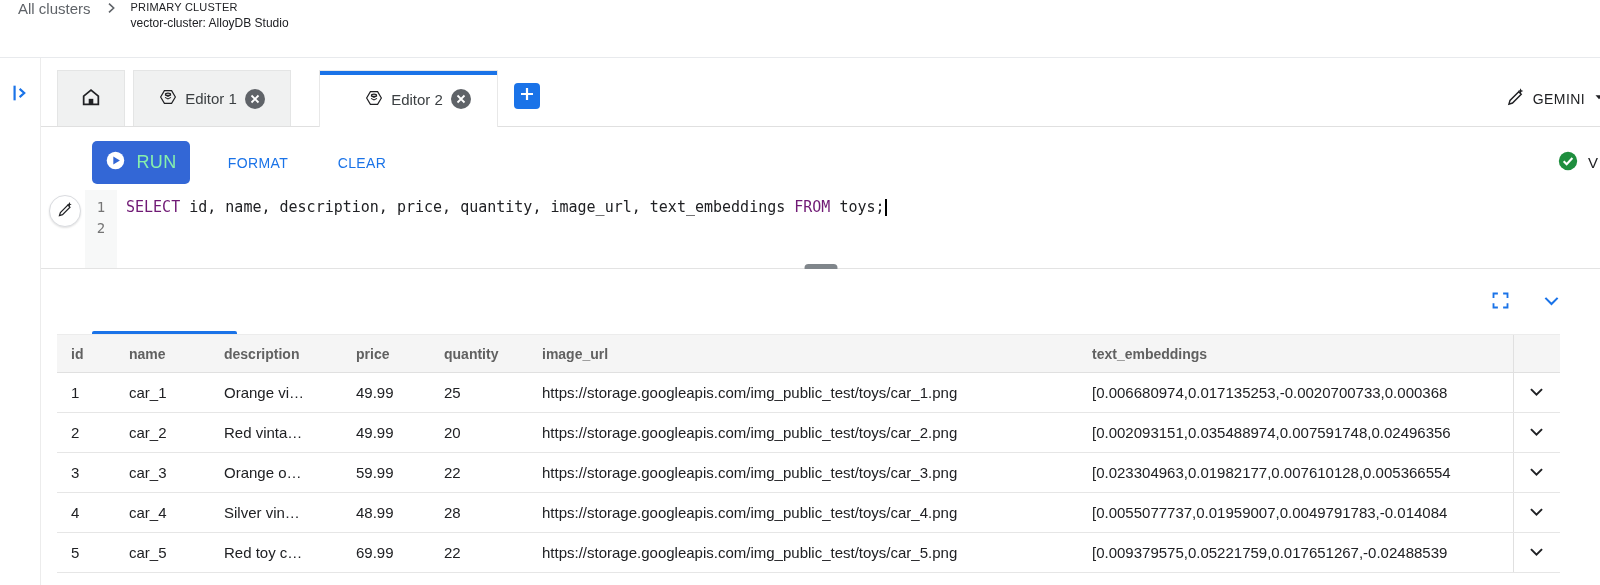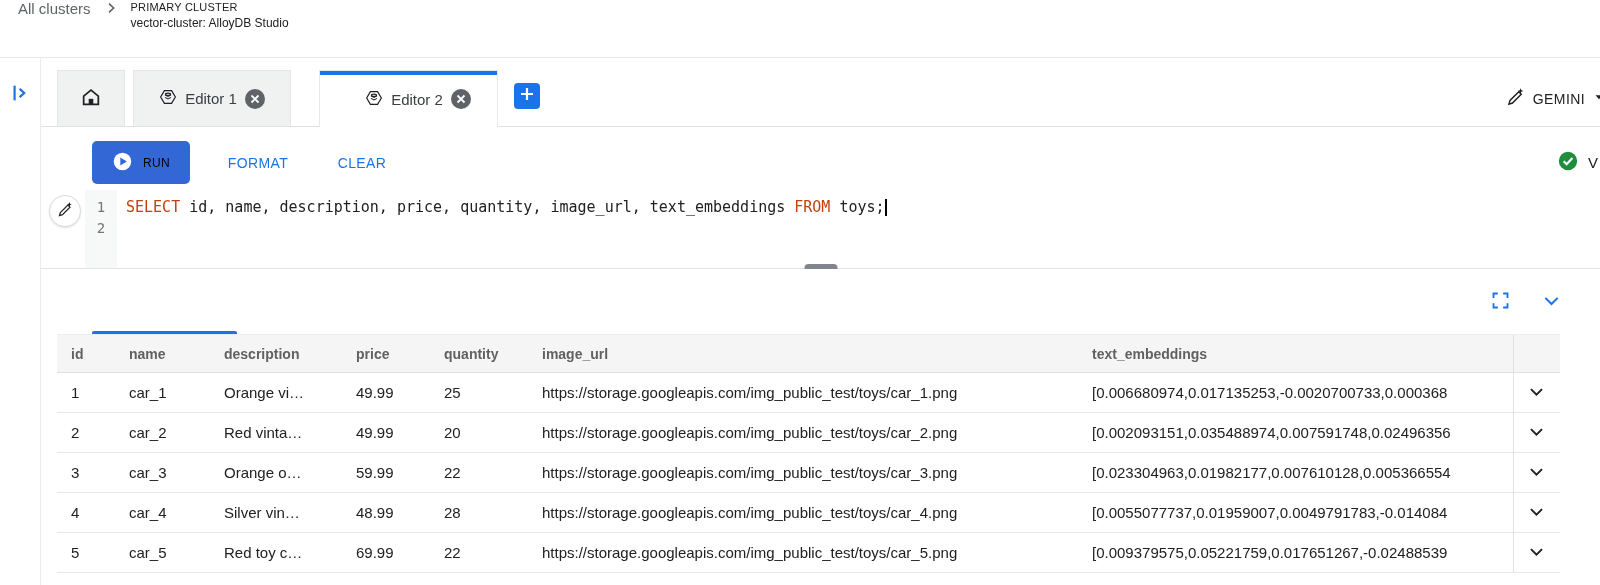--- a/index.html
+++ b/index.html
@@ -41,21 +41,21 @@
   .add-tab { width:26px; height:26px; border-radius:4px; background:#1a73e8;
     display:flex; align-items:center; justify-content:center; cursor:pointer;
     align-self:center; margin-left:16px; margin-bottom:4px; }
   .gemini { position:absolute; right:-8px; top:0; height:57px; display:flex; align-items:center;
     gap:7px; cursor:pointer; padding-right:2px; }
   .gemini-label { font-size:14px; font-weight:500; letter-spacing:.4px; color:#202124; }
 
   
   .toolbar { position:absolute; left:41px; top:127px; right:0; height:63px; background:#fff; }
   .run-btn { position:absolute; left:51px; top:14px; height:43px; width:98px;
-    background:#3367d6; border:none; border-radius:5px; color:#000000; font-size:12px;
+    background:#3367d6; border:none; border-radius:5px; color:#86efac; font-size:18px;
     font-weight:500; letter-spacing:.4px; display:flex; align-items:center;
     justify-content:center; gap:10px; cursor:pointer;
     font-family:"Liberation Sans","DejaVu Sans",sans-serif; }
   .text-btn { position:absolute; top:14px; height:43px; background:none; border:none;
     color:#1a73e8; font-size:14px; font-weight:500; letter-spacing:.4px; cursor:pointer;
     font-family:"Liberation Sans","DejaVu Sans",sans-serif; }
   .format-btn { left:182px; width:70px; }
   .clear-btn { left:290px; width:62px; }
   .query-status { position:absolute; right:2px; top:14px; height:43px; display:flex;
     align-items:center; gap:9px; font-size:15px; color:#202124; }
@@ -66,21 +66,21 @@
   .spark-circle { position:absolute; left:8px; top:5px; width:32px; height:32px;
     border-radius:50%; background:#fff; border:1px solid #dadce0;
     display:flex; align-items:center; justify-content:center; cursor:pointer;
     box-shadow:0 1px 2px rgba(0,0,0,.12); }
   .gutter-nums { width:32px; background:#f7f8f8; padding-top:7px; text-align:center;
     font-family:"DejaVu Sans Mono","Liberation Mono",monospace; font-size:14px;
     color:#757575; line-height:21px; }
   .code-area { flex:1; padding:7px 0 0 9px; cursor:text; }
   .code-line { font-family:"DejaVu Sans Mono","Liberation Mono",monospace;
     font-size:15px; line-height:21px; white-space:pre; color:#202124; }
-  .kw { color:#c2410c;text-align:center; }
+  .kw { color:#701a75;text-align:center; }
   .cursor-bar { display:inline-block; width:2px; height:17px; background:#000;
     vertical-align:text-bottom; }
 
   
   .splitter { position:absolute; left:41px; right:0; top:268px; border-top:1px solid #e3e3e3; }
   .drag-pill { position:absolute; left:50%; top:-5px; transform:translateX(-50%);
     width:33px; height:8px; border-radius:4px; background:#80868b; cursor:row-resize; }
 
   
   .results-bar { position:absolute; left:41px; top:269px; right:0; height:65px; background:#fff; }

